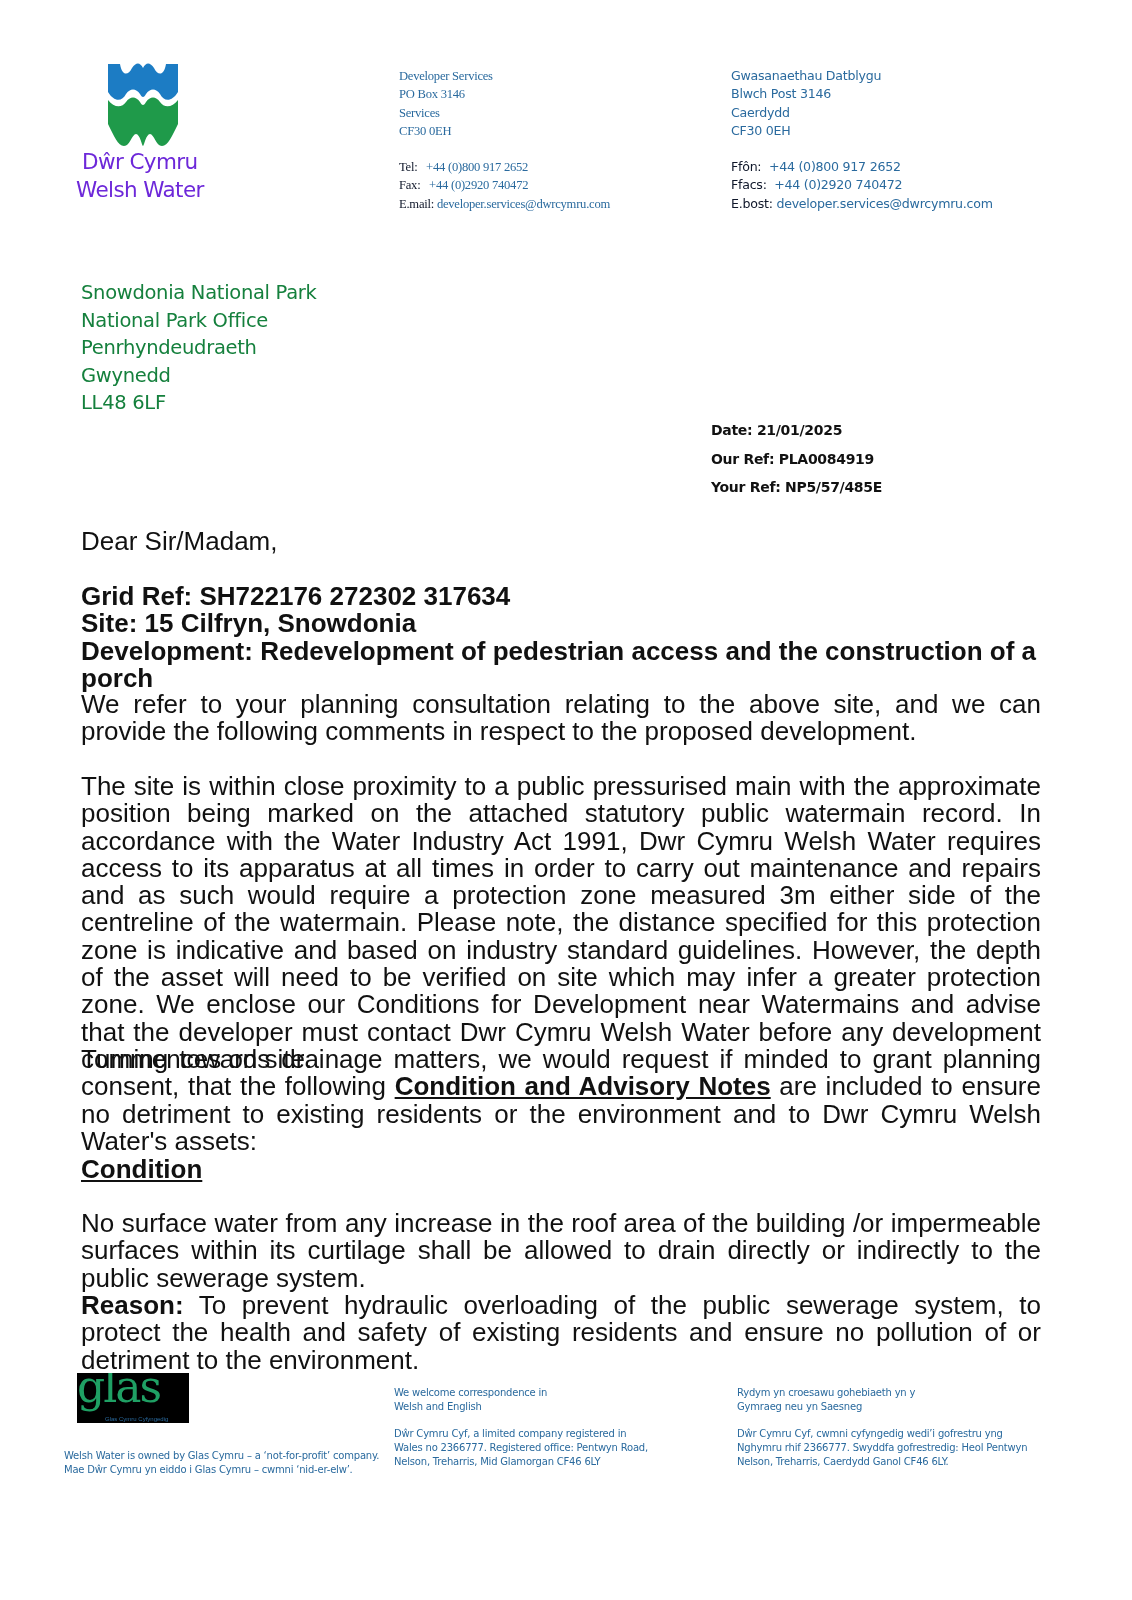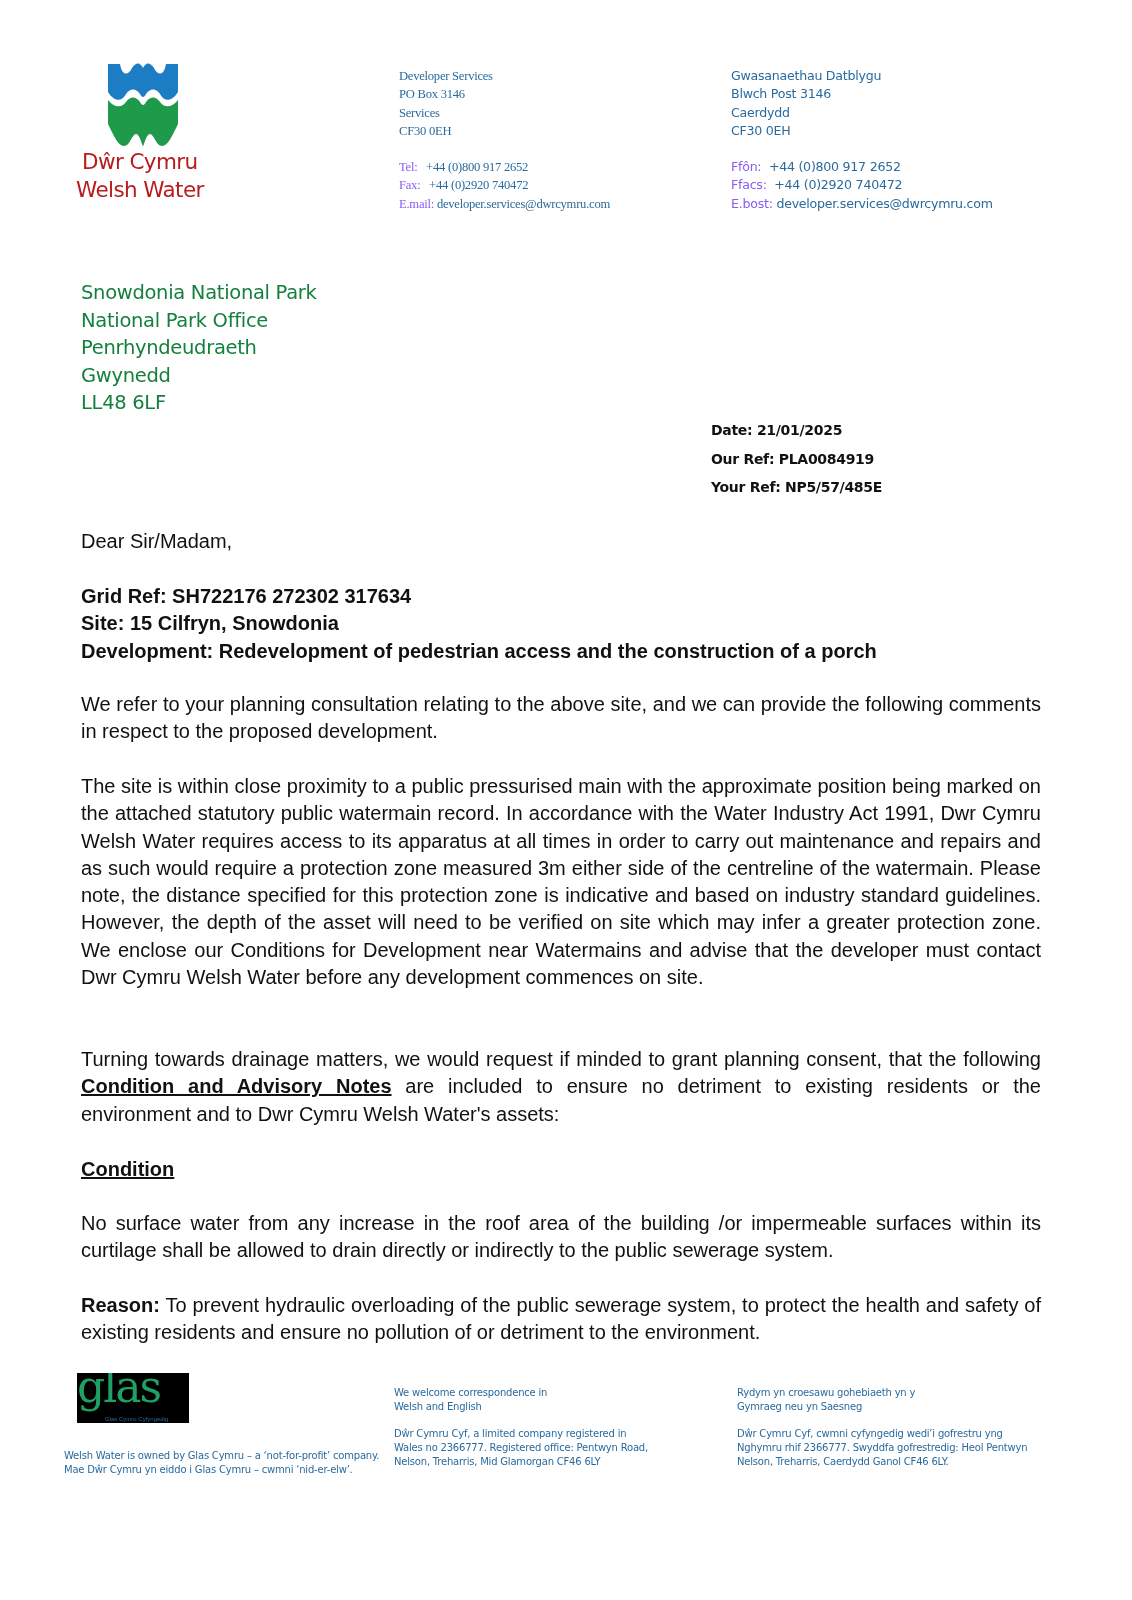--- a/index.html
+++ b/index.html
@@ -1,34 +1,34 @@
 <!DOCTYPE html>
 <html><head>
   <meta charset="utf-8">
   <style>
     html, body { margin: 0; padding: 0; background: #ffffff; }
     body { width: 1132px; height: 1600px; position: relative; overflow: hidden; font-family: "Liberation Sans", sans-serif; color: #111; }
 
     .logo { position: absolute; left: 74px; top: 62px; width: 150px; }
     .logo svg { display: block; margin-left: 32px; }
-    .logo-text { font-family: "DejaVu Sans", sans-serif; color: #b91c1c; font-size: 21.5px; line-height: 28px; letter-spacing: -0.6px; }
+    .logo-text { font-family: "DejaVu Sans", sans-serif; color: #6d28d9; font-size: 21.5px; line-height: 28px; letter-spacing: -0.6px; }
     .logo-text .l1 { display: block; padding-left: 8px; }
     .logo-text .l2 { display: block; padding-left: 2px; }
 
     .addr { position: absolute; top: 67px; font-size: 12.6px; line-height: 18.3px; color: #2a6a9e; font-family: "DejaVu Sans", sans-serif; letter-spacing: -0.25px; }
     .addr .gap { height: 18px; }
-    .addr .lbl { color: #8b5cf6; }
+    .addr .lbl { color: #0f172a; }
     .addr-en { left: 399px; font-family: Liberation Serif, serif; }
     .addr-cy { left: 731px; }
 
     .recipient { position: absolute; left: 81px; top: 279px; font-size: 19.5px; line-height: 27.5px; font-family: "DejaVu Sans", sans-serif; letter-spacing: -0.3px; color: #15803d; }
 
     .refs { position: absolute; left: 711px; top: 416px; font-size: 14px; line-height: 28.5px; font-weight: bold; font-family: "DejaVu Sans", sans-serif; letter-spacing: -0.3px; }
 
-    .body { position: absolute; left: 81px; width: 960px; font-family: "Liberation Sans", sans-serif; font-size: 20px; line-height: 27.3px; color: #111; }
+    .body { position: absolute; left: 81px; width: 960px; font-family: "Liberation Sans", sans-serif; font-size: 26px; line-height: 27.3px; color: #111; }
     .salutation { top: 528px; }
     .headings { top: 583px; font-weight: bold; }
     .para { text-align: justify; }
     .p1 { top: 691px; }
     .p2 { top: 773px; }
     .p3 { top: 1046px; }
     .cond-h { top: 1156px; font-weight: bold; text-decoration: underline; }
     .p4 { top: 1210px; }
     .p5 { top: 1292px; }
     .u-bold { font-weight: bold; text-decoration: underline; }

